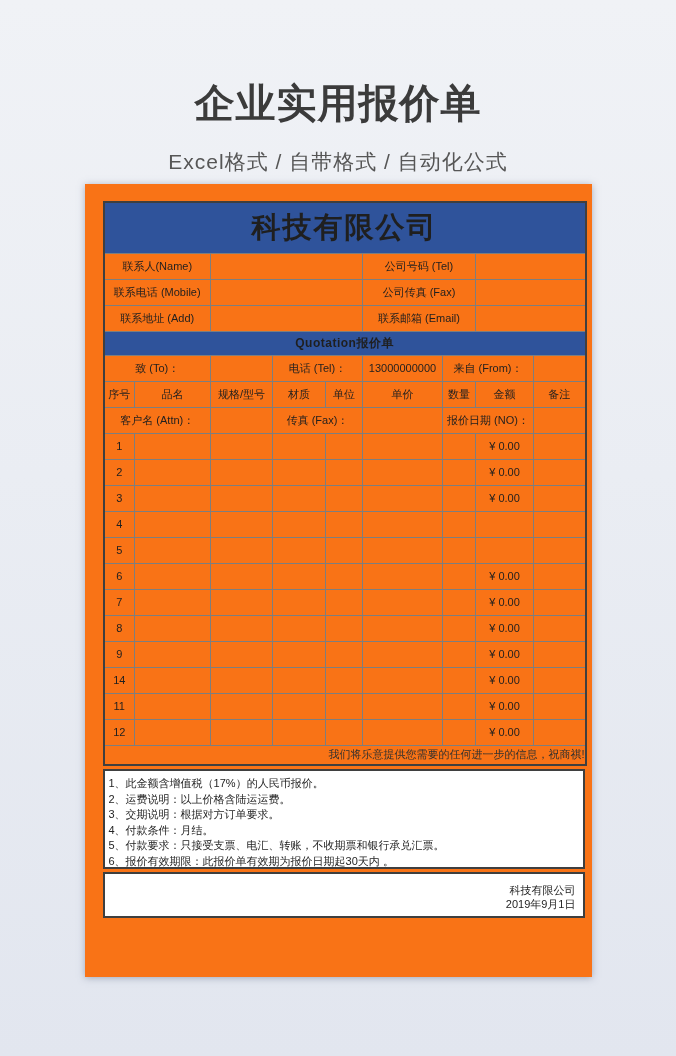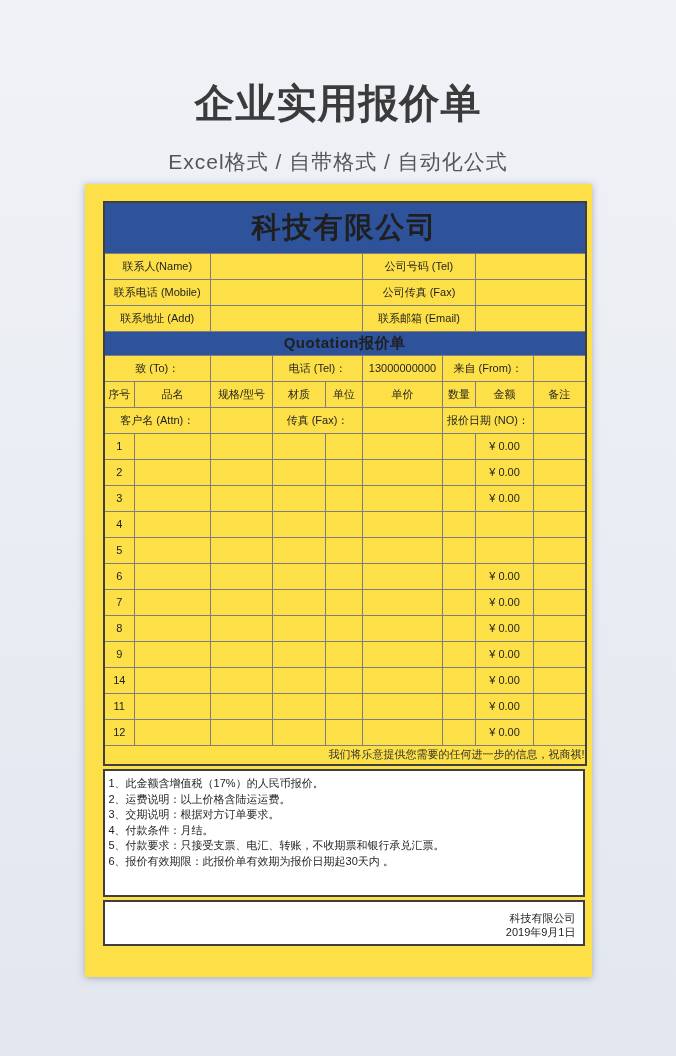--- a/index.html
+++ b/index.html
@@ -17,47 +17,47 @@
   .hero-title {
     font-size: 40px; font-weight: 800; color: #3B3B3B; letter-spacing: 1px;
     line-height: 48px;
   }
   .hero-subtitle {
     font-size: 21px; color: #565656; margin-top: 21px; letter-spacing: 1px;
   }
   .sheet {
     width: 507px; height: 793px;
     margin: 0 auto;
-    background: #fde047;
+    background: #f97316;
     box-shadow: 0 1px 7px rgba(100,110,135,0.5);
     padding: 17px 24px 34px 18px;
   }
   table.doc { border-collapse: collapse; table-layout: fixed; width: 482px; }
   table.doc td {
     border: 1px solid #7E7E7E;
     font-size: 11px; color: #1F1F1F;
     text-align: center; vertical-align: middle;
     overflow: hidden; white-space: nowrap;
   }
   table.doc { border: 2px solid #3F3F3F; }
   .blue-bar td {
     background: #2F539B; color: #ffffff; font-weight: bold;
     border-color: #26406f;
   }
   tr.company-row { height: 51px; }
   tr.company-row td { font-size: 29px; letter-spacing: 2px; }
   tr.row26 { height: 26px; }
   tr.quote-row { height: 24px; }
-  tr.quote-row td { font-size: 15px; letter-spacing: .5px; }
+  tr.quote-row td { font-size: 12px; letter-spacing: .5px; }
   tr.greet-row { height: 20px; }
   tr.greet-row td { text-align: right; padding-left: 3px; color: #30302f; }
   .box {
     width: 482px; border: 2px solid #3F3F3F; background: #fff;
   }
-  .notes-box { margin-top: 3px; height: 128px; padding: 5px 4px 0 4px; }
+  .notes-box { margin-top: 3px; height: 100px; padding: 5px 4px 0 4px; }
   .note-line { font-size: 11px; color: #242424; line-height: 15.5px; white-space: nowrap; }
   .signoff-box {
     margin-top: 3px; height: 46px; padding: 9px 7px 0 0;
     text-align: right; font-size: 11px; color: #242424; line-height: 14px;
   }
 </style>
 </head>
 <body>
 
 <div class="hero">

